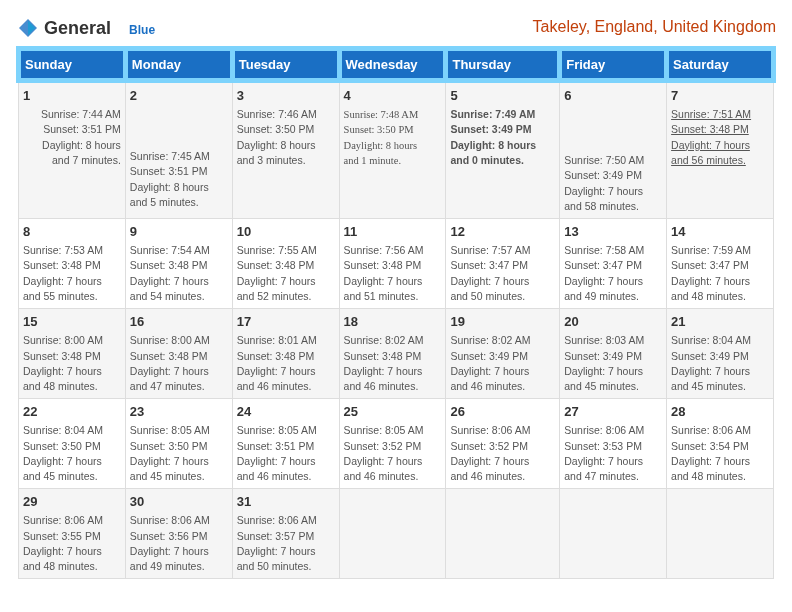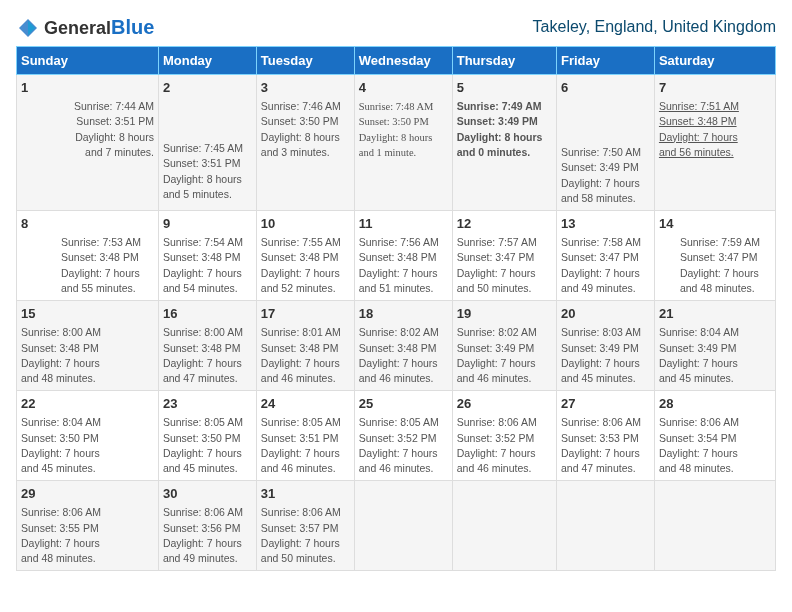--- a/index.html
+++ b/index.html
@@ -11,66 +11,67 @@
       padding: 16px;
     }
     .header-area {
       display: flex;
       justify-content: space-between;
       align-items: flex-start;
       margin-bottom: 6px;
     }
     .logo {
       display: flex;
-      align-items: flex-start;
+      align-items: center;
       gap: 4px;
     }
     .logo-text-general {
       font-size: 18px;
       font-weight: bold;
       color: #333;
     }
     .logo-text-blue {
-      font-size: 20px;
+      font-size: 12px;
       font-weight: bold;
       color: #1a6fc4;
+      margin-left: 18px;
     }
     .logo-icon {
       width: 24px;
       height: 24px;
     }
     .title-area {
       text-align: right;
     }
     .main-title {
       font-size: 36px;
       font-weight: bold;
       color: #333;
       line-height: 1.1;
     }
     .sub-title {
       font-size: 16px;
-      color: #0c4a6e;
+      color: #c2410c;
       margin-top: 2px;
     }
     table {
       width: 100%;
       border-collapse: collapse;
       font-size: 11px;
     }
     thead tr {
       background-color: #1a6fc4;
       color: white;
     }
     thead th {
       padding: 6px 4px;
       text-align: left;
       font-size: 13px;
       font-weight: bold;
-      border: 1px solid #7dd3fc;
+      border: 5px solid #7dd3fc;
     }
     tbody tr {
       vertical-align: top;
     }
     tbody tr:nth-child(odd) {
       background-color: #f5f5f5;
     }
     tbody tr:nth-child(even) {
       background-color: #fff;
     }
@@ -178,21 +179,21 @@
           <span class="day-number">7</span>
           <div class="day-info" style="white-space: pre-line; text-decoration: underline;">Sunrise: 7:51 AM
 Sunset: 3:48 PM
 Daylight: 7 hours
 and 56 minutes.</div>
         </td>
       </tr>
       <tr>
         <td>
           <span class="day-number">8</span>
-          <div class="day-info" style="white-space: pre-line; margin-left: 40px;">Sunrise: 7:53 AM
+          <div class="day-info" style="white-space: pre-line;">Sunrise: 7:53 AM
 Sunset: 3:48 PM
 Daylight: 7 hours
 and 55 minutes.</div>
         </td>
         <td>
           <span class="day-number">9</span>
           <div class="day-info" style="white-space: pre-line;">Sunrise: 7:54 AM
 Sunset: 3:48 PM
 Daylight: 7 hours
 and 54 minutes.</div>
@@ -220,21 +221,21 @@
         </td>
         <td>
           <span class="day-number">13</span>
           <div class="day-info" style="white-space: pre-line;">Sunrise: 7:58 AM
 Sunset: 3:47 PM
 Daylight: 7 hours
 and 49 minutes.</div>
         </td>
         <td>
           <span class="day-number">14</span>
-          <div class="day-info" style="white-space: pre-line; margin-left: 21px;">Sunrise: 7:59 AM
+          <div class="day-info" style="white-space: pre-line;">Sunrise: 7:59 AM
 Sunset: 3:47 PM
 Daylight: 7 hours
 and 48 minutes.</div>
         </td>
       </tr>
       <tr>
         <td>
           <span class="day-number">15</span>
           <div class="day-info" style="white-space: pre-line;">Sunrise: 8:00 AM
 Sunset: 3:48 PM

